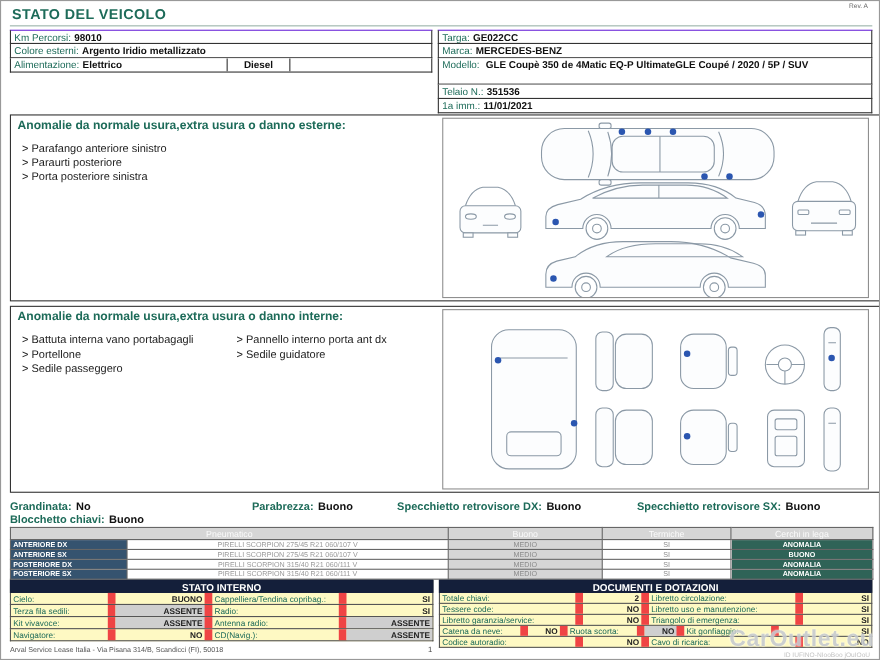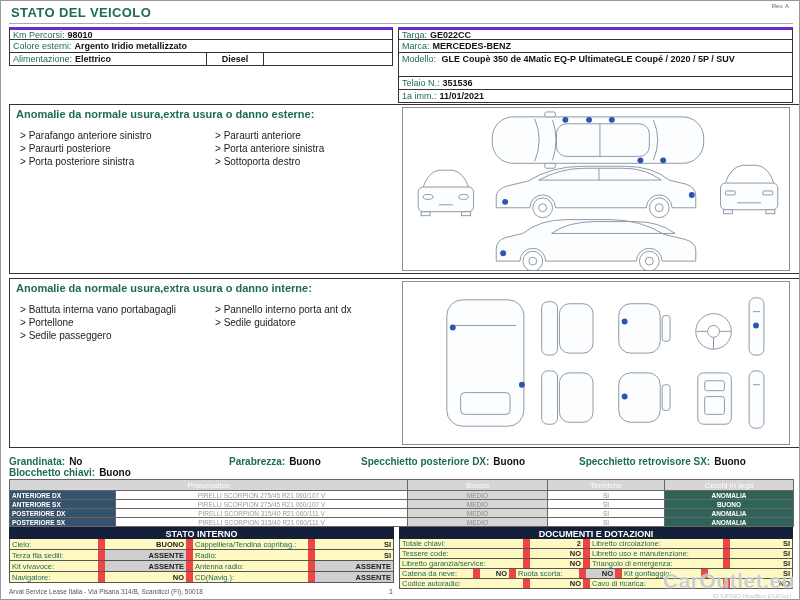--- a/index.html
+++ b/index.html
@@ -6,21 +6,21 @@
   html,body{width:800px;height:600px}
   body{font-family:"Liberation Sans",sans-serif;background:#ddd}
   .page{position:relative;width:800px;height:600px;background:#fff;border:1px solid #999;overflow:hidden}
 
   .title{position:absolute;left:10px;top:4px;font-size:13px;font-weight:700;color:#1d6b59;letter-spacing:.4px}
   .rev{position:absolute;right:10px;top:2px;font-size:6px;color:#666}
   .rule{position:absolute;left:8px;top:22px;width:784px;border-top:1px solid #9ab3aa}
 
   .infobox{position:absolute;font-size:9px}
   .irow{display:flex;align-items:center;border:1px solid #333;border-top:0;height:13px;padding:0 3px;background:#fff;overflow:hidden}
-  .irow.first{border-top:3px solid #6d28d9}
+  .irow.first{border-top:1px solid #6d28d9}
   .irow.tall{height:24px;align-items:flex-start;padding-top:1px;line-height:11px}
   .irow.nopad{padding:0}
   .lbl{color:#1d6b59;white-space:nowrap}
   .val{font-weight:700;color:#101010;margin-left:3px}
   .seg{height:100%;display:flex;align-items:center;padding:0 3px}
   .seg.mid{border-left:1px solid #333;border-right:1px solid #333;justify-content:center;width:58px}
 
   .anom{position:absolute;left:8px;width:800px;height:170px;border:1px solid #333;background:#fff}
   .ahead{position:absolute;left:6px;top:3px;font-size:11px;font-weight:700;color:#1d6b59}
   .anom ul{position:absolute;top:24px;list-style:none;font-size:10px;color:#222;line-height:13px}
@@ -112,25 +112,20 @@
       <span class="val">11/01/2021</span>
     </div>
   </div>
 
   <div class="anom" style="top:103px">
     <div class="ahead">Anomalie da normale usura,extra usura o danno esterne:</div>
     <ul class="ul1">
       <li>Parafango anteriore sinistro</li>
       <li>Paraurti posteriore</li>
       <li>Porta posteriore sinistra</li>
-    </ul>
-    <ul class="ul2">
-      <li>Paraurti anteriore</li>
-      <li>Porta anteriore sinistra</li>
-      <li>Sottoporta destro</li>
     </ul>
     <div class="diag">
       <svg viewBox="0 0 386 164">
         <g fill="#fcfdfe" stroke="#8b99a6" stroke-width="1">
           <rect x="88" y="9" width="214" height="47" rx="21"></rect>
           <path d="M131 11 q9 21 0 43" fill="none"></path>
           <path d="M149 12 q7 20 0 41" fill="none"></path>
           <rect x="153" y="16" width="94" height="33" rx="10" fill="none"></rect>
           <path d="M251 12 q9 20 0 41" fill="none"></path>
           <line x1="197" y1="16" x2="197" y2="49"></line>
@@ -227,21 +222,21 @@
     </div>
   </div>
 
   <div class="sitem" style="left:8px;top:455px">
     <span class="slbl">Grandinata:</span><span class="sval">No</span>
   </div>
   <div class="sitem" style="left:228px;top:455px">
     <span class="slbl">Parabrezza:</span><span class="sval">Buono</span>
   </div>
   <div class="sitem" style="left:360px;top:455px">
-    <span class="slbl">Specchietto posteriore DX:</span><span class="sval">Buono</span>
+    <span class="slbl">Specchietto retrovisore DX:</span><span class="sval">Buono</span>
   </div>
   <div class="sitem" style="left:578px;top:455px">
     <span class="slbl">Specchietto retrovisore SX:</span><span class="sval">Buono</span>
   </div>
   <div class="sitem" style="left:8px;top:466px">
     <span class="slbl">Blocchetto chiavi:</span><span class="sval">Buono</span>
   </div>
 
   <table class="tires">
     <colgroup>

